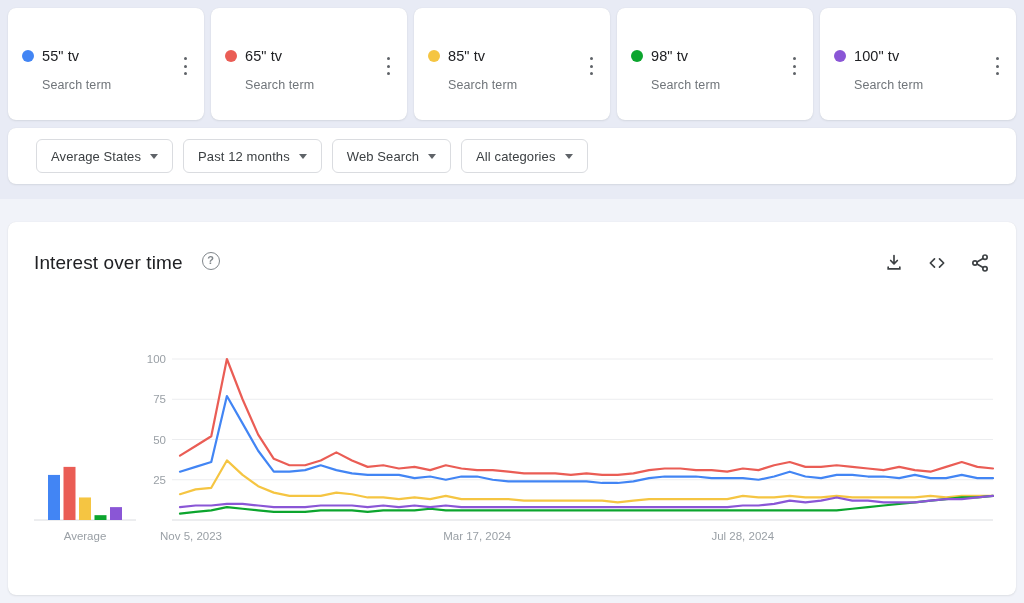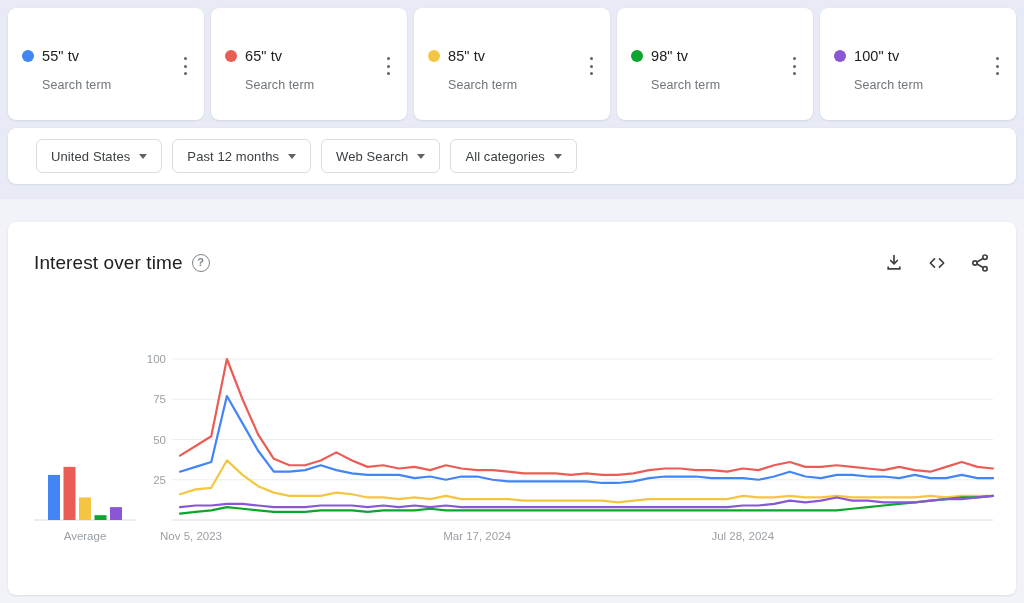--- a/index.html
+++ b/index.html
@@ -94,21 +94,21 @@
   #chart-card {
     position: absolute; top: 222px; left: 8px;
     width: 1008px; height: 373px;
     background: #fff; border-radius: 8px;
     box-shadow: 0 1px 2px rgba(60,64,67,.10), 0 0 1px rgba(60,64,67,.10);
   }
   #chart-head {
     position: absolute; top: 26px; left: 26px; right: 26px; height: 30px;
     display: flex; align-items: center; justify-content: space-between;
   }
-  #chart-title-wrap { display: flex; align-items: center; gap: 9px; }
+  #chart-title-wrap { display: flex; align-items: flex-start; gap: 19px; }
   #chart-title {
     font-size: 19px; color: #202124; letter-spacing: .1px;
   }
   .help-icon {
     width: 16px; height: 16px; border-radius: 50%;
     border: 1.4px solid #80868b;
     color: #80868b; font-size: 11px; line-height: 14px;
     text-align: center; cursor: pointer; font-weight: 600;
   }
   #chart-actions { display: flex; align-items: center; gap: 22px; }
@@ -196,21 +196,21 @@
       <div class="kebab">
         <i></i>
         <i></i>
         <i></i>
       </div>
     </div>
   </div>
 
 <div id="filter-bar" class="stage">
     <div class="filter-chip">
-      <span>United States</span>
+      <span>Average States</span>
       <span class="caret"></span>
     </div>
     <div class="filter-chip">
       <span>Past 12 months</span>
       <span class="caret"></span>
     </div>
     <div class="filter-chip">
       <span>Web Search</span>
       <span class="caret"></span>
     </div>

